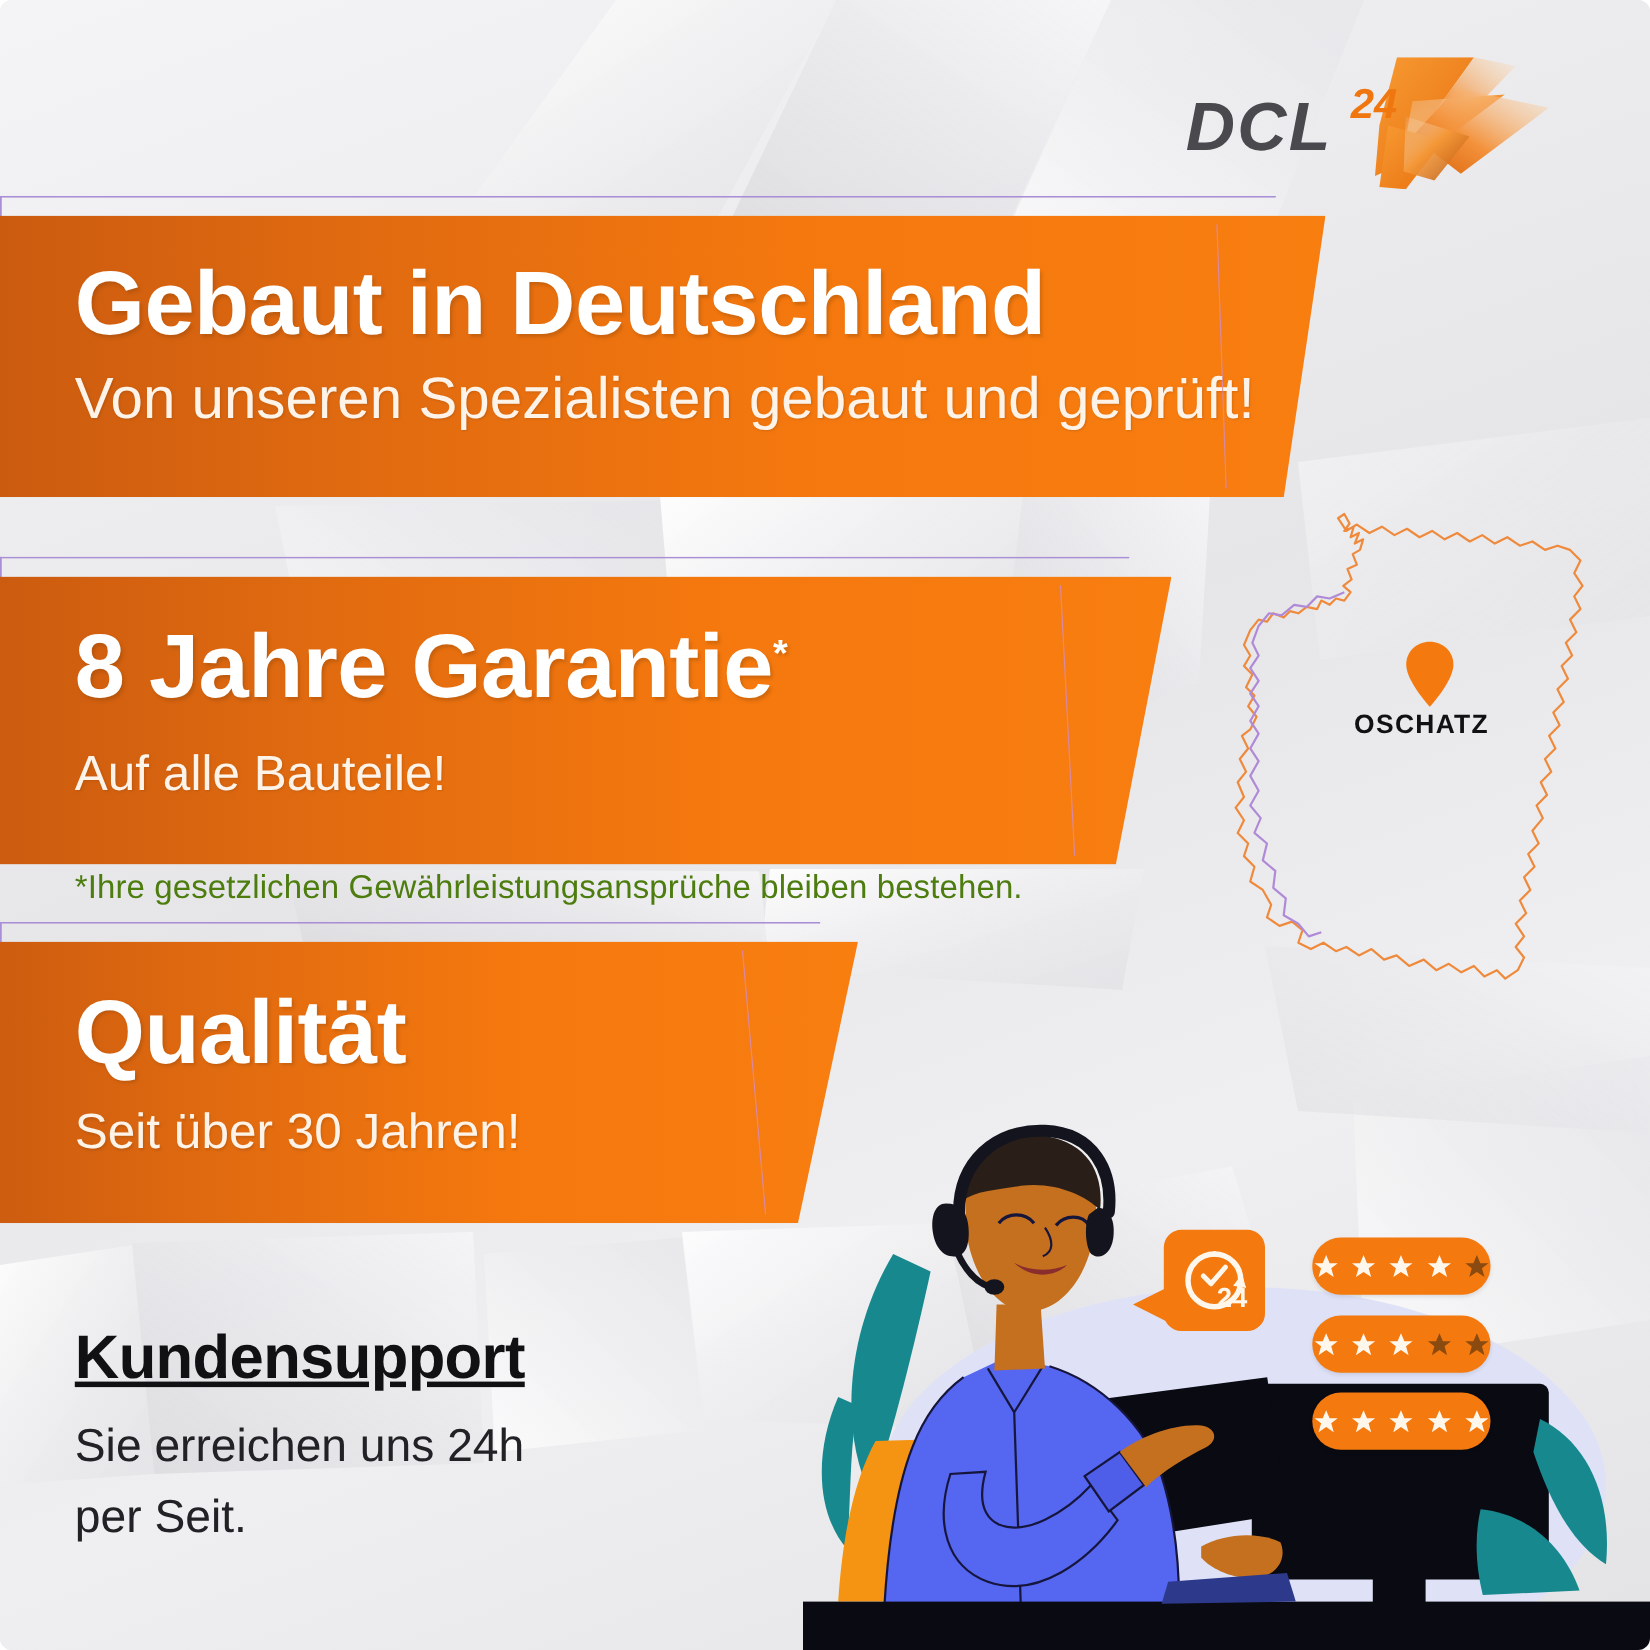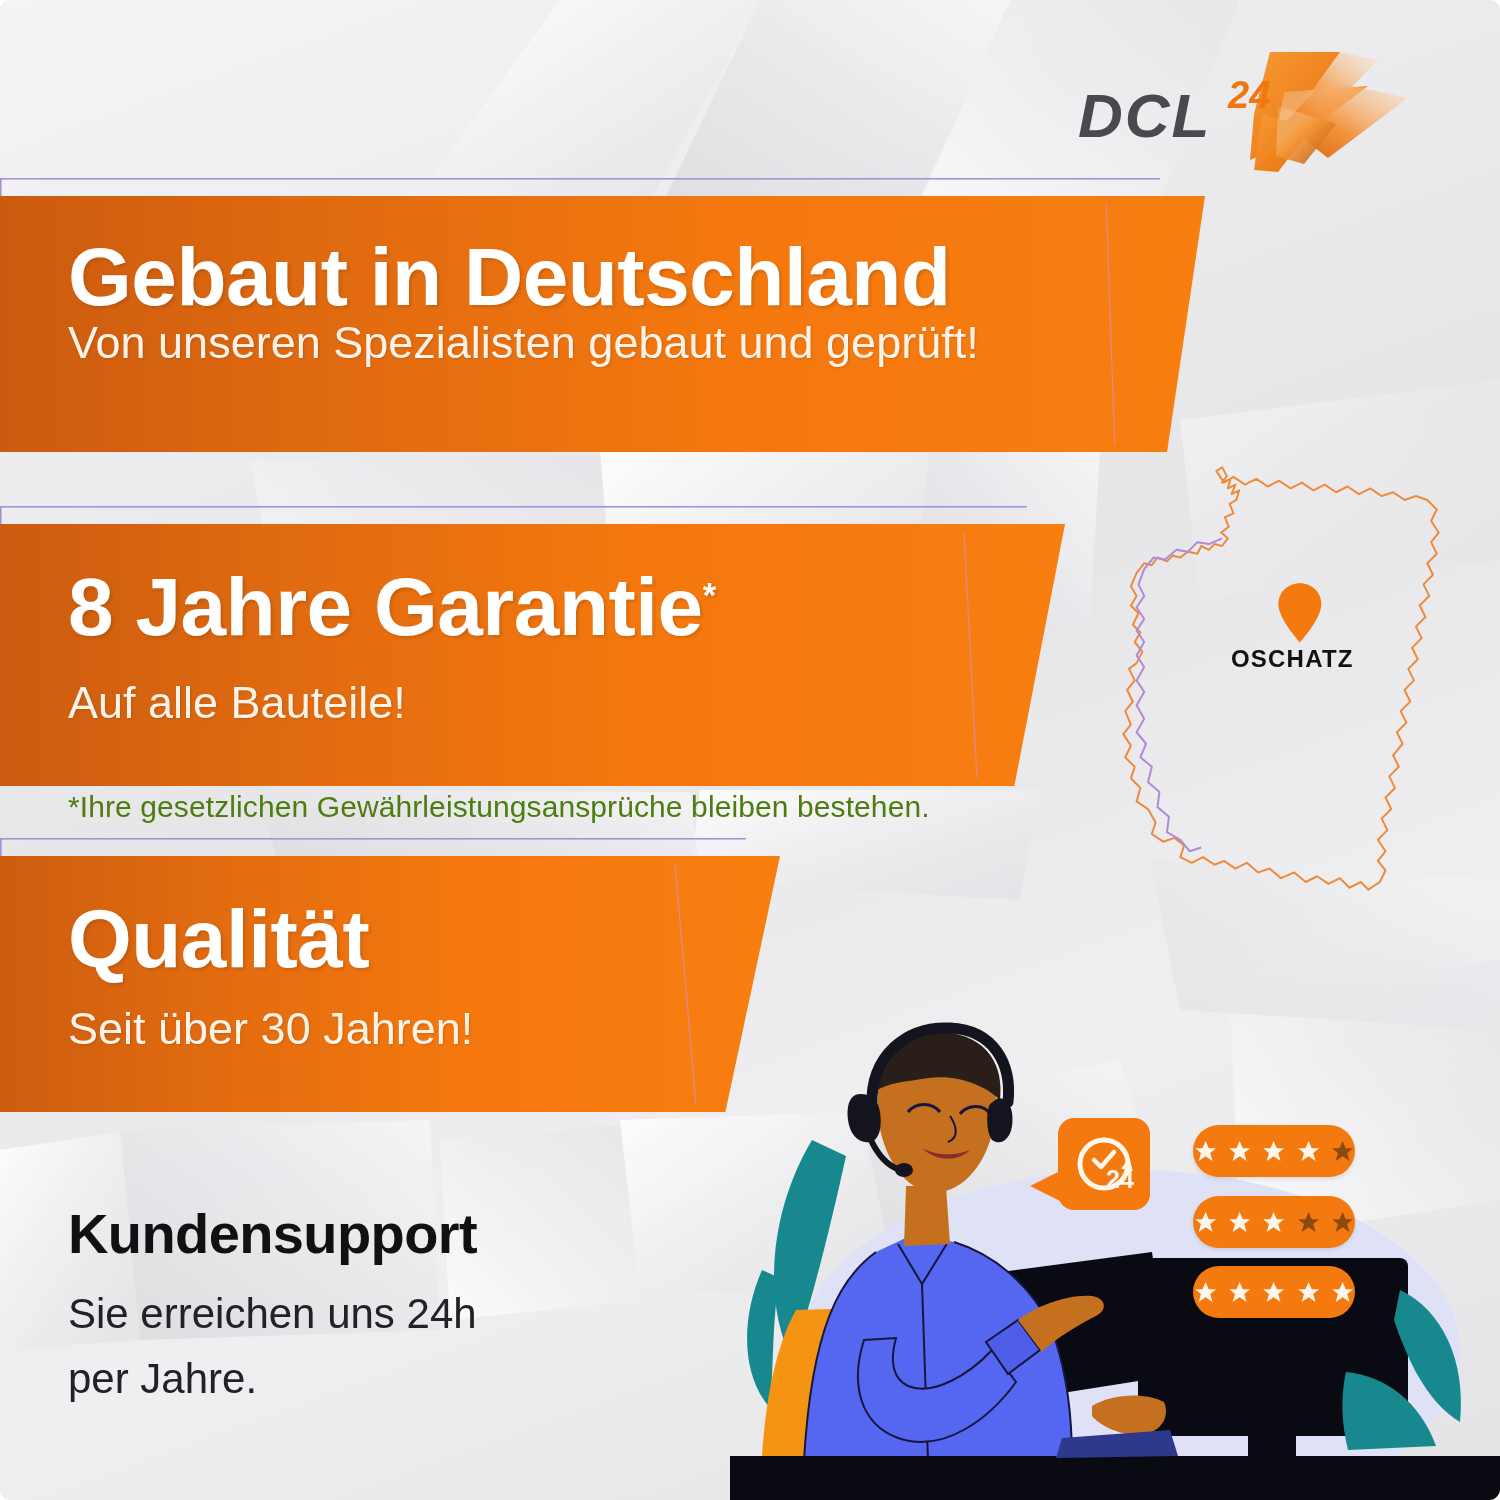--- a/index.html
+++ b/index.html
@@ -79,21 +79,21 @@
   #banner1 .outline {
     left: 60px; top: -18px; right: 45px; bottom: 20px;
     clip-path: polygon(0 0, 100% 0, 97% 100%, 0 100%);
     border: none;
     background:
       linear-gradient(#a98fd6,#a98fd6) top/100% 1.6px no-repeat,
       linear-gradient(#a98fd6,#a98fd6) left/1.6px 100% no-repeat;
   }
   #banner1 .content { top: 40px; }
   #banner1 .b-title { font-size: 82px; }
-  #banner1 .b-sub { font-size: 45px; }
+  #banner1 .b-sub { font-size: 53px; margin-top: 16px; }
 
   
   #banner2 { top: 524px; width: 1125px; height: 262px; }
   #banner2 .shape {
     clip-path: polygon(0 0, 100% 0, 95.5% 100%, 0 100%);
   }
   #banner2 .content { top: 42px; }
   #banner2 .b-title { font-size: 82px; }
   #banner2 .b-sub { font-size: 45px; margin-top: 30px; }
 
@@ -124,20 +124,21 @@
   }
 
   
   #support { position: absolute; left: 68px; top: 1206px; }
   #support .s-title {
     font-size: 56px;
     font-weight: 700;
     color: #111114;
     letter-spacing: -0.6px;
     line-height: 1;
+    text-decoration: underline;
   }
   #support .s-line {
     font-size: 42px;
     color: #222226;
     line-height: 1.45;
     margin-top: 22px;
   }
 
   
   #logo {
@@ -319,21 +320,21 @@
       <div class="b-title">
         <span>Qualität</span><span class="sup"></span>
       </div>
       <div class="b-sub">Seit über 30 Jahren!</div>
     </div>
   </div>
 
   <div id="support">
     <div class="s-title">Kundensupport</div>
     <div class="s-line">Sie erreichen uns 24h</div>
-    <div class="s-line" style="margin-top:4px">per Jahre.</div>
+    <div class="s-line" style="margin-top:4px">per Seit.</div>
   </div>
 
   <svg id="map" viewBox="0 0 400 500">
     <path fill="none" stroke="#ef8a3c" stroke-width="2.1" stroke-linejoin="round" d="M112,22 L118,18 L123,27 L118,34 L127,30 L124,40 L132,36 L128,46
          L136,42 L133,52 L126,56 L130,66 L121,70 L125,80 L117,86 L124,92
          L118,100 L110,98 L104,104 L96,100 L92,108 L82,106 L74,112
          L66,110 L60,116 L50,112 L44,120 L36,118 L28,128 L22,142
          L28,152 L22,162 L30,170 L24,182 L32,190 L26,200 L34,210
          L28,222 L20,228 L26,240 L18,250 L24,262 L16,272 L22,286
          L14,296 L22,308 L16,320 L26,330 L22,342 L32,352 L28,366

